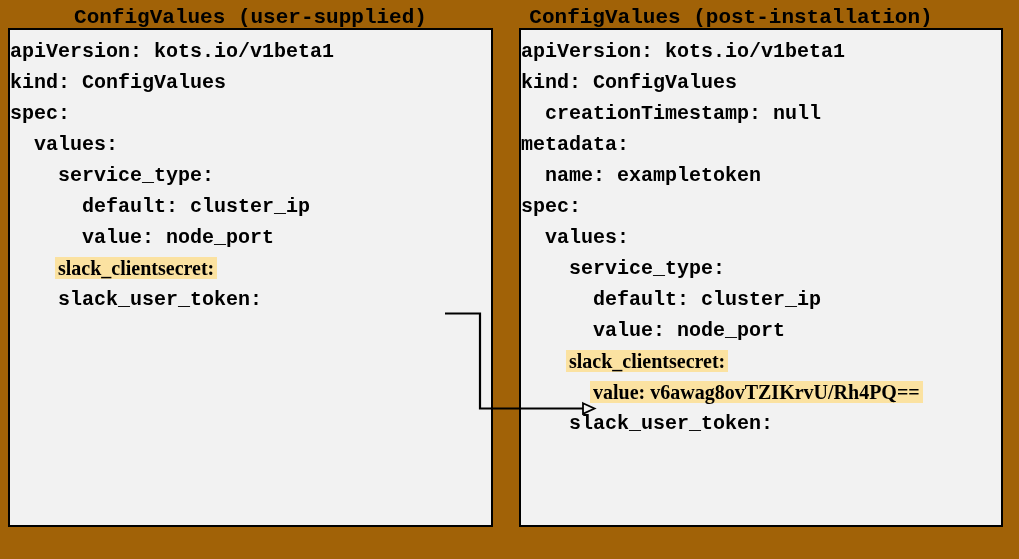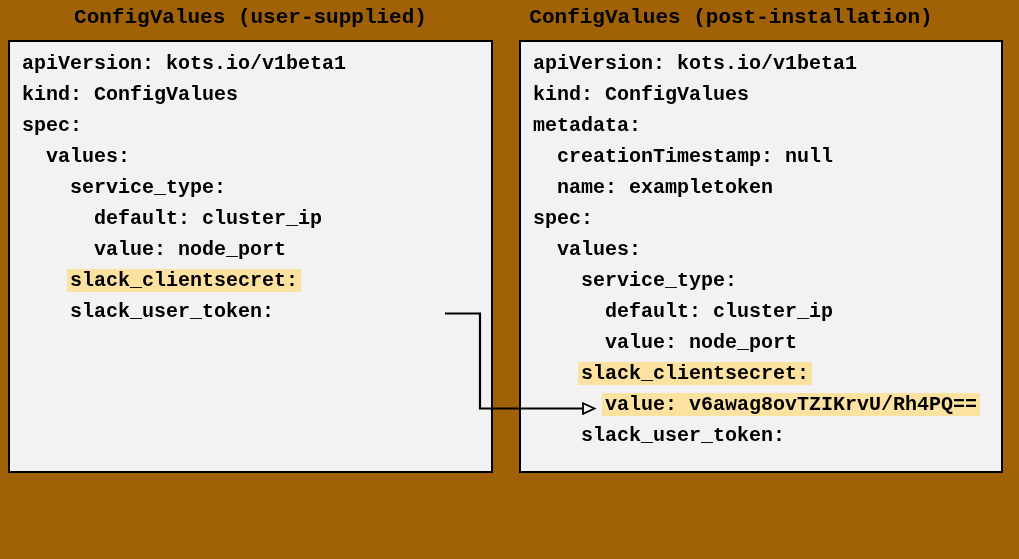--- a/index.html
+++ b/index.html
@@ -24,41 +24,42 @@
     font-size: 21px;
     font-weight: bold;
     color: var(--text);
     text-align: center;
     white-space: pre;
   }
   #title-left  { left: 8px;   width: 485px; }
   #title-right { left: 489px; width: 484px; }
   .yaml-box {
     position: absolute;
-    top: 40px;
-    height: 433px;
+    top: 28px;
+    height: 499px;
     box-sizing: border-box;
     background: var(--panel-background);
     border: 2px solid var(--panel-border);
-    padding: 6px 0 0 12px;
+    padding: 6px 0 0 0;
     overflow: hidden;
   }
   #box-left  { left: 8px;   width: 485px; }
   #box-right { left: 519px; width: 484px; }
   .line {
     white-space: pre;
     font-size: 20px;
     font-weight: bold;
     line-height: 31px;
     height: 31px;
     color: var(--text);
   }
   .hl {
     background: var(--highlight);
     box-shadow: 3px 0 0 var(--highlight), -3px 0 0 var(--highlight);
+    font-family: Liberation Serif, serif;
   }
   .arrow-overlay {
     position: absolute;
     left: 0; top: 0;
     width: 1019px; height: 559px;
     pointer-events: none;
   }
 </style>
 </head>
 <body>
@@ -77,22 +78,22 @@
       <div class="line">    <span class="">service_type:</span></div>
       <div class="line">      <span class="">default: cluster_ip</span></div>
       <div class="line">      <span class="">value: node_port</span></div>
       <div class="line">    <span class="hl">slack_clientsecret:</span></div>
       <div class="line">    <span class="">slack_user_token:</span></div>
     </div>
 
   <div class="yaml-box" id="box-right">
       <div class="line"><span class="">apiVersion: kots.io/v1beta1</span></div>
       <div class="line"><span class="">kind: ConfigValues</span></div>
+      <div class="line">  <span class="">creationTimestamp: null</span></div>
       <div class="line"><span class="">metadata:</span></div>
-      <div class="line">  <span class="">creationTimestamp: null</span></div>
       <div class="line">  <span class="">name: exampletoken</span></div>
       <div class="line"><span class="">spec:</span></div>
       <div class="line">  <span class="">values:</span></div>
       <div class="line">    <span class="">service_type:</span></div>
       <div class="line">      <span class="">default: cluster_ip</span></div>
       <div class="line">      <span class="">value: node_port</span></div>
       <div class="line">    <span class="hl">slack_clientsecret:</span></div>
       <div class="line">      <span class="hl">value: v6awag8ovTZIKrvU/Rh4PQ==</span></div>
       <div class="line">    <span class="">slack_user_token:</span></div>
     </div>

